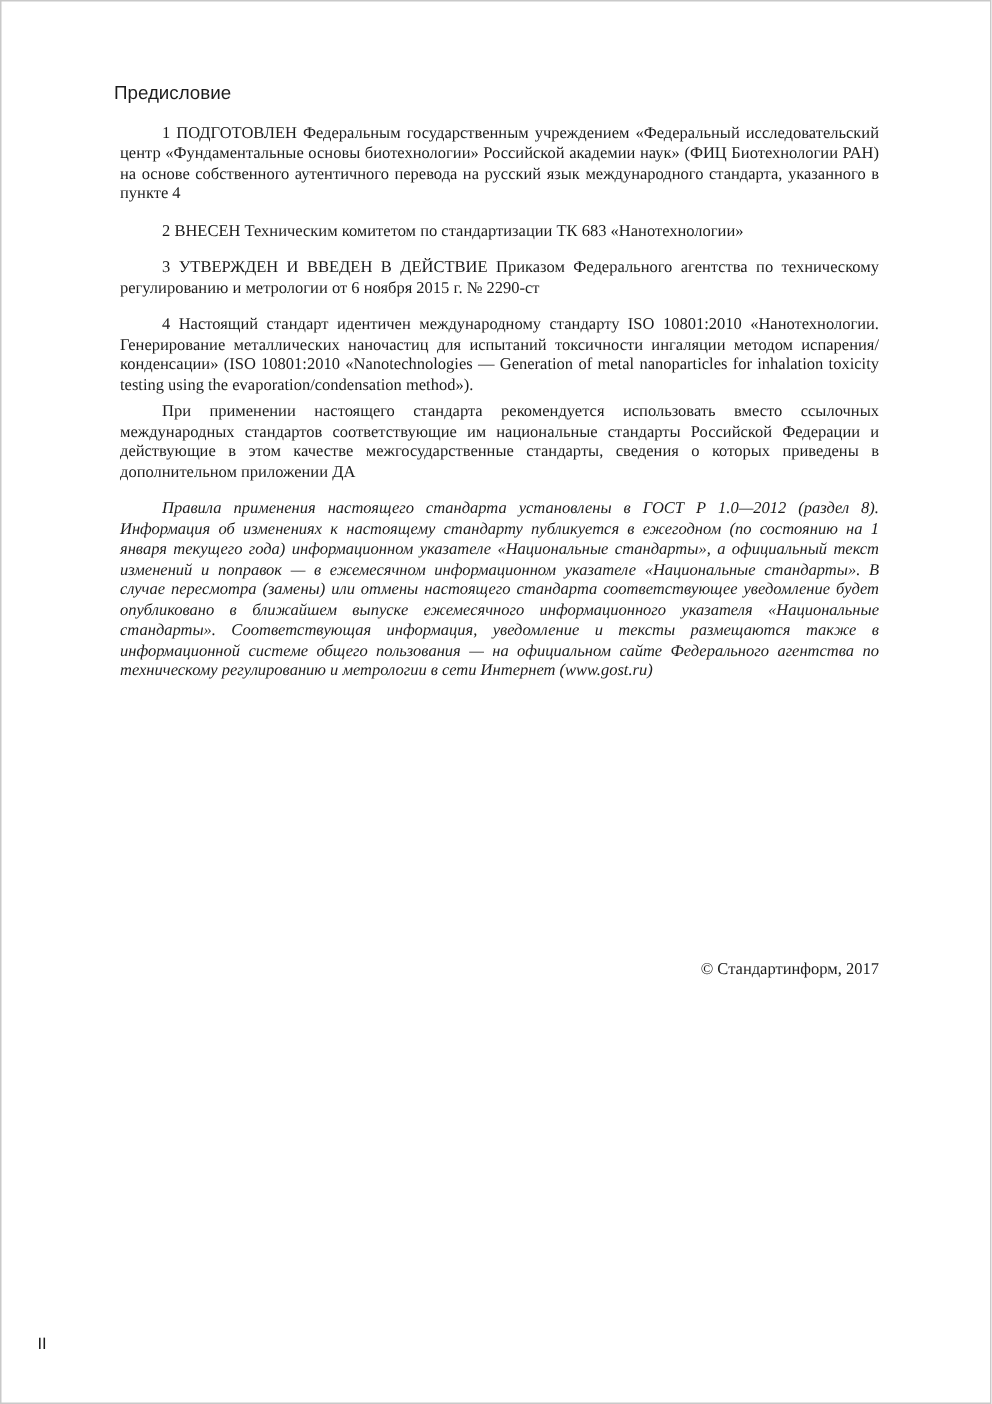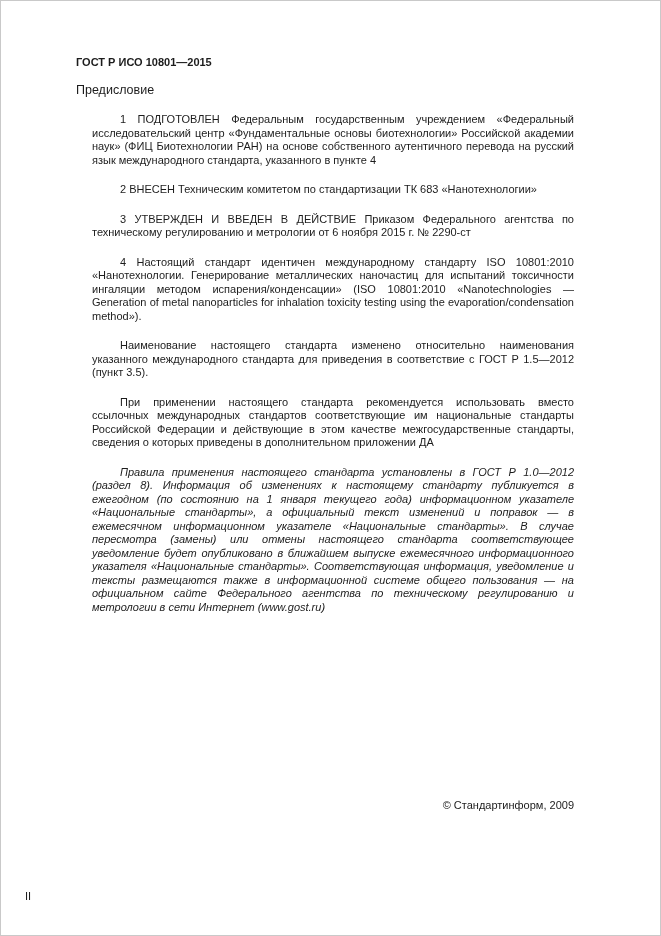--- a/index.html
+++ b/index.html
@@ -27,23 +27,24 @@
     font-size: 11px;
     margin: 0 0 14px 0;
   }
   .doc-title {
     text-align: left;
     font-weight: normal;
     font-size: 12.5px;
     margin: 0 0 13px 0;
   }
   .para {
-    margin: 16px;
+    margin: 4px;
     text-align: justify;
     text-indent: 28px;
+    font-family: Liberation Serif, serif;
   }
   .gap-before {
     margin-top: 11px;
   }
   .italic-block {
     font-style: italic;
   }
   .copyright {
     margin-top: 185px;
     text-align: right;
@@ -59,37 +60,35 @@
     left: 24px;
     bottom: 32px;
     font-size: 11px;
   }
 </style>
 </head>
 <body>
 
 <div class="page">
 
-  <p class="doc-header">ГОСТ Р ИСО 10801—2015</p>
 
   <p class="doc-title">Предисловие</p>
 
   <p class="para">1 ПОДГОТОВЛЕН Федеральным государственным учреждением «Федеральный исследовательский центр «Фундаментальные основы биотехнологии» Российской академии наук» (ФИЦ Биотехнологии РАН) на основе собственного аутентичного перевода на русский язык международного стандарта, указанного в пункте 4</p>
 
   <p class="para gap-before">2 ВНЕСЕН Техническим комитетом по стандартизации ТК 683 «Нанотехнологии»</p>
 
   <p class="para gap-before">3 УТВЕРЖДЕН И ВВЕДЕН В ДЕЙСТВИЕ Приказом Федерального агентства по техническому регулированию и метрологии  от 6 ноября 2015 г. № 2290-ст</p>
 
   <p class="para gap-before">4 Настоящий стандарт идентичен международному стандарту ISO 10801:2010 «Нанотехнологии. Генерирование металлических наночастиц для испытаний токсичности ингаляции методом испарения/конденсации» (ISO 10801:2010 «Nanotechnologies — Generation of metal nanoparticles for inhalation toxicity testing using the evaporation/condensation method»).</p>
 
-  <p class="para">Наименование настоящего стандарта изменено относительно наименования указанного международного стандарта для приведения в соответствие с ГОСТ Р 1.5—2012 (пункт 3.5).</p>
 
   <p class="para">При применении настоящего стандарта рекомендуется использовать вместо ссылочных международных стандартов соответствующие им национальные стандарты Российской Федерации и действующие в этом качестве межгосударственные стандарты, сведения о которых приведены в дополнительном приложении ДА</p>
 
 
   <p class="para gap-before italic-block">Правила применения настоящего стандарта установлены в ГОСТ Р 1.0—2012 (раздел 8). Информация об изменениях к настоящему стандарту публикуется в ежегодном (по состоянию на 1 января текущего года)  информационном указателе «Национальные стандарты», а официальный текст изменений и поправок — в ежемесячном информационном указателе «Национальные стандарты». В случае пересмотра (замены) или отмены настоящего стандарта соответствующее уведомление будет опубликовано в ближайшем выпуске ежемесячного информационного указателя «Национальные стандарты». Соответствующая информация, уведомление и тексты размещаются также в информационной системе общего пользования — на официальном сайте Федерального агентства по техническому регулированию и метрологии в сети Интернет (www.gost.ru)</p>
 
-  <p class="para copyright">© Стандартинформ, 2009</p>
+  <p class="para copyright">© Стандартинформ, 2017</p>
 
 
   <div class="page-number">II</div>
 
 </div>
 
 </body></html>

